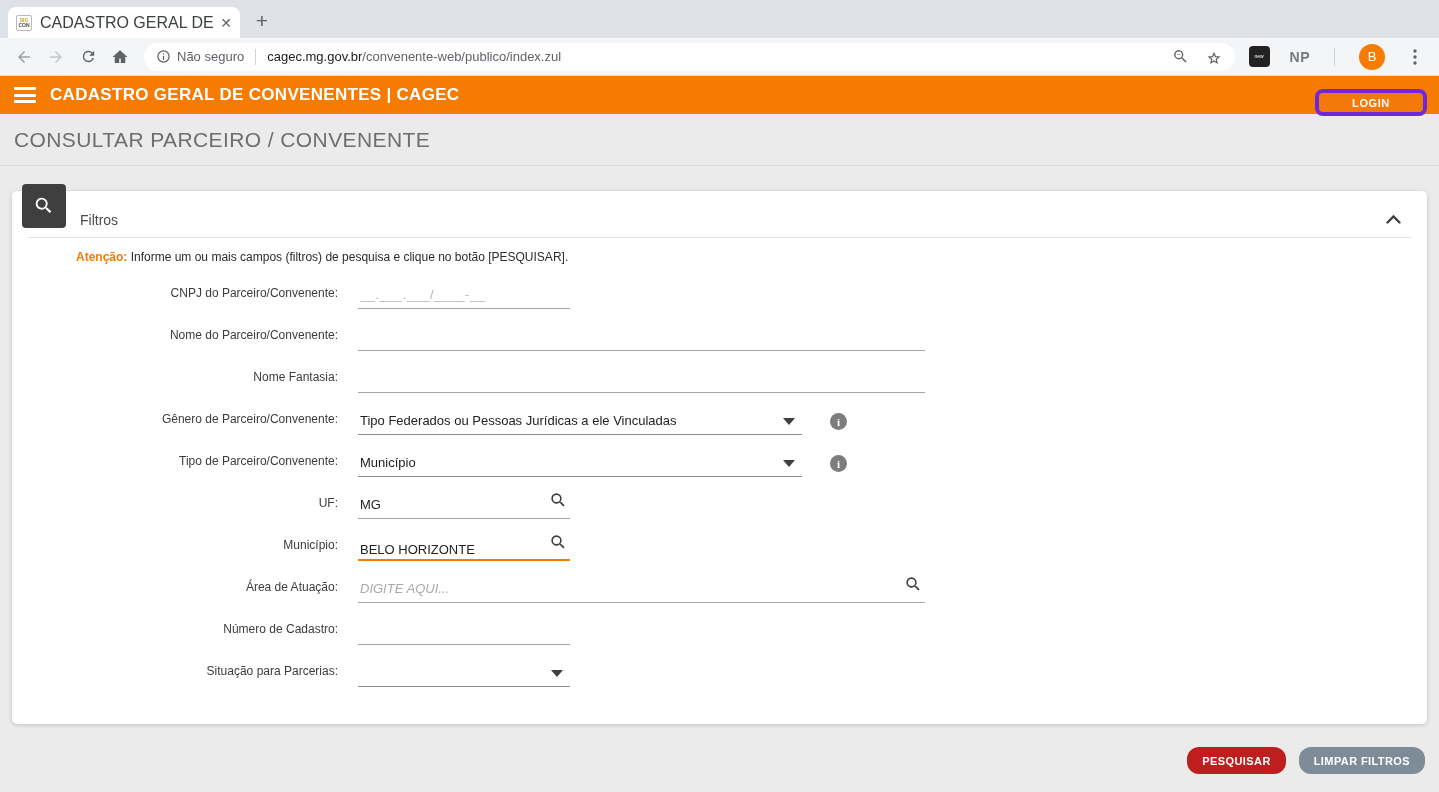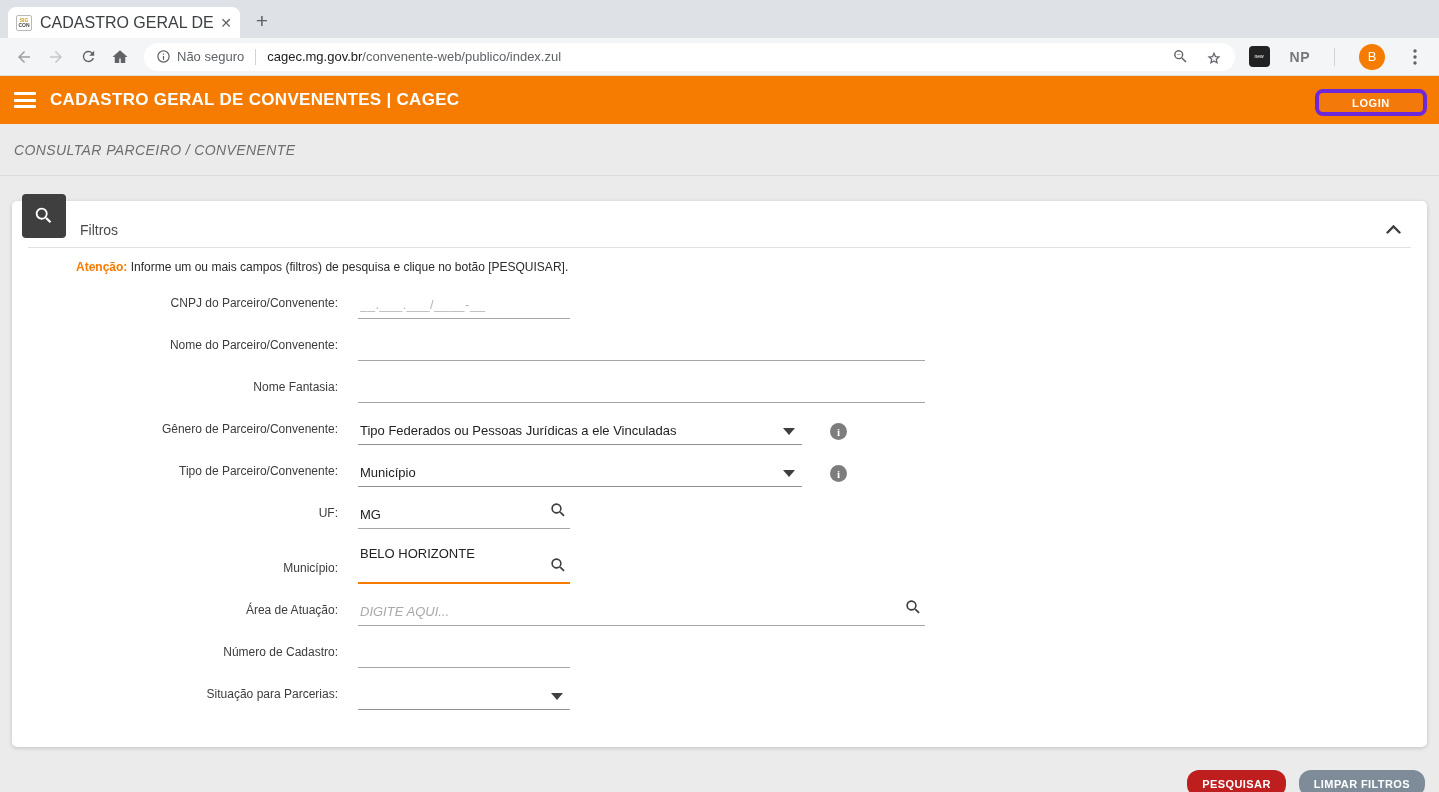--- a/index.html
+++ b/index.html
@@ -30,31 +30,31 @@
   .ext-area { display:flex; align-items:center; gap:20px; margin:0 6px;text-align:right; }
   .ext-new { width:21px; height:21px; background:#222; border-radius:4px; color:#fff; font-size:5px;
              display:flex; flex-direction:column; align-items:center; justify-content:center; line-height:1.4; }
   .ext-np { font-size:14px; color:#75797e; font-weight:bold; letter-spacing:0.5px; }
   .tb-div { width:1px; height:18px; background:#d0d3d7; margin:0 4px; }
   .avatar { width:26px; height:26px; border-radius:50%; background:#f57c00; color:#fff; font-size:13px;
             display:flex; align-items:center; justify-content:center; cursor:pointer; }
   .menu-dots { width:20px; height:28px; display:flex; align-items:center; justify-content:center; color:#5f6368; cursor:pointer; }
 
   
-  .appbar { height:48px; background:#f57c00; display:flex; align-items:center; padding:12px 14px; position:relative; }
+  .appbar { height:38px; background:#f57c00; display:flex; align-items:center; padding:12px 14px; position:relative; }
   .hamburger { width:22px; height:16px; display:flex; flex-direction:column; justify-content:space-between; cursor:pointer; }
   .hamburger span { display:block; height:3px; background:#fff; border-radius:1px; }
   .app-title { color:#fff; font-size:17px; font-weight:bold; letter-spacing:0.3px; margin-left:14px; }
   .login-btn { position:absolute; right:12px; top:13px; width:112px; height:27px; background:#f4790b;
                border:4px solid #6d28d9; border-radius:8px; color:#fff; font-size:11px; font-weight:bold;
                letter-spacing:0.6px; display:flex; align-items:center; justify-content:center; cursor:pointer; }
 
   
   .title-band { height:52px; background:#ebebeb; border-bottom:1px solid #dcdcdc; display:flex; align-items:center; padding:0 14px; }
-  .page-title { font-size:14px; font-weight:400; color:#6e6e6e; letter-spacing:0.4px;font-style:italic; }
+  .page-title { font-size:21px; font-weight:400; color:#6e6e6e; letter-spacing:0.4px; }
 
   
   .content { padding:0 12px; }
   .card { position:relative; margin-top:25px; background:#fff; border-radius:5px;
           box-shadow:0 1px 4px rgba(0,0,0,0.18); min-height:522px; }
   .card-icon { position:absolute; top:-7px; left:10px; width:44px; height:44px; background:#3f3f3f;
                border-radius:4px; display:flex; align-items:center; justify-content:center; }
   .card-head { height:47px; border-bottom:1px solid #e2e2e2; margin:0 16px; display:flex; align-items:flex-end;
                justify-content:space-between; padding:0 4px 9px 52px; }
   .card-head-title { font-size:14px; color:#4a4a4a; }
@@ -67,21 +67,21 @@
   .frow { display:flex; align-items:flex-end; margin-bottom:13px; min-height:29px; }
   .flabel { width:346px; text-align:right; padding-right:20px; font-size:12px; color:#3c3c3c; padding-bottom:9px; flex:none; }
   .fctrl { position:relative; }
   .w-sm { width:212px; } .w-md { width:444px; } .w-lg { width:567px; }
   .uinput { width:100%; border:none; outline:none; background:transparent; border-bottom:1px solid #a6a6a6;
             font-size:13px; color:#222; padding:4px 2px 6px 2px; font-family:"Liberation Sans", sans-serif; }
   .uinput::placeholder { color:#bdbdbd; }
   .uinput.mask::placeholder { color:#b5b5b5; letter-spacing:0.5px; }
   .uinput.dig::placeholder { color:#a9a9a9; font-style:italic; }
   .uinput.has-icon { padding-right:26px; }
-  .uinput.focused { border-bottom:2px solid #f57c00; padding-bottom:21px; }
+  .uinput.focused { border-bottom:2px solid #f57c00; padding-bottom:2px; }
   .selectbox { border-bottom:1px solid #8f8f8f; padding:4px 26px 6px 2px; font-size:13px; color:#222;
                min-height:26px; cursor:pointer; position:relative; }
   .caret { position:absolute; right:7px; bottom:9px; width:0; height:0;
            border-left:6px solid transparent; border-right:6px solid transparent; border-top:7px solid #3f3f3f; }
   .field-search { position:absolute; right:2px; bottom:5px; cursor:pointer; }
   .info-icon { width:17px; height:17px; border-radius:50%; background:#7d7d7d; color:#fff; font-size:11px;
                font-weight:bold; font-family:"Liberation Serif", serif; display:flex; align-items:center;
                justify-content:center; margin:0 0 5px 28px; flex:none; }
 
   

